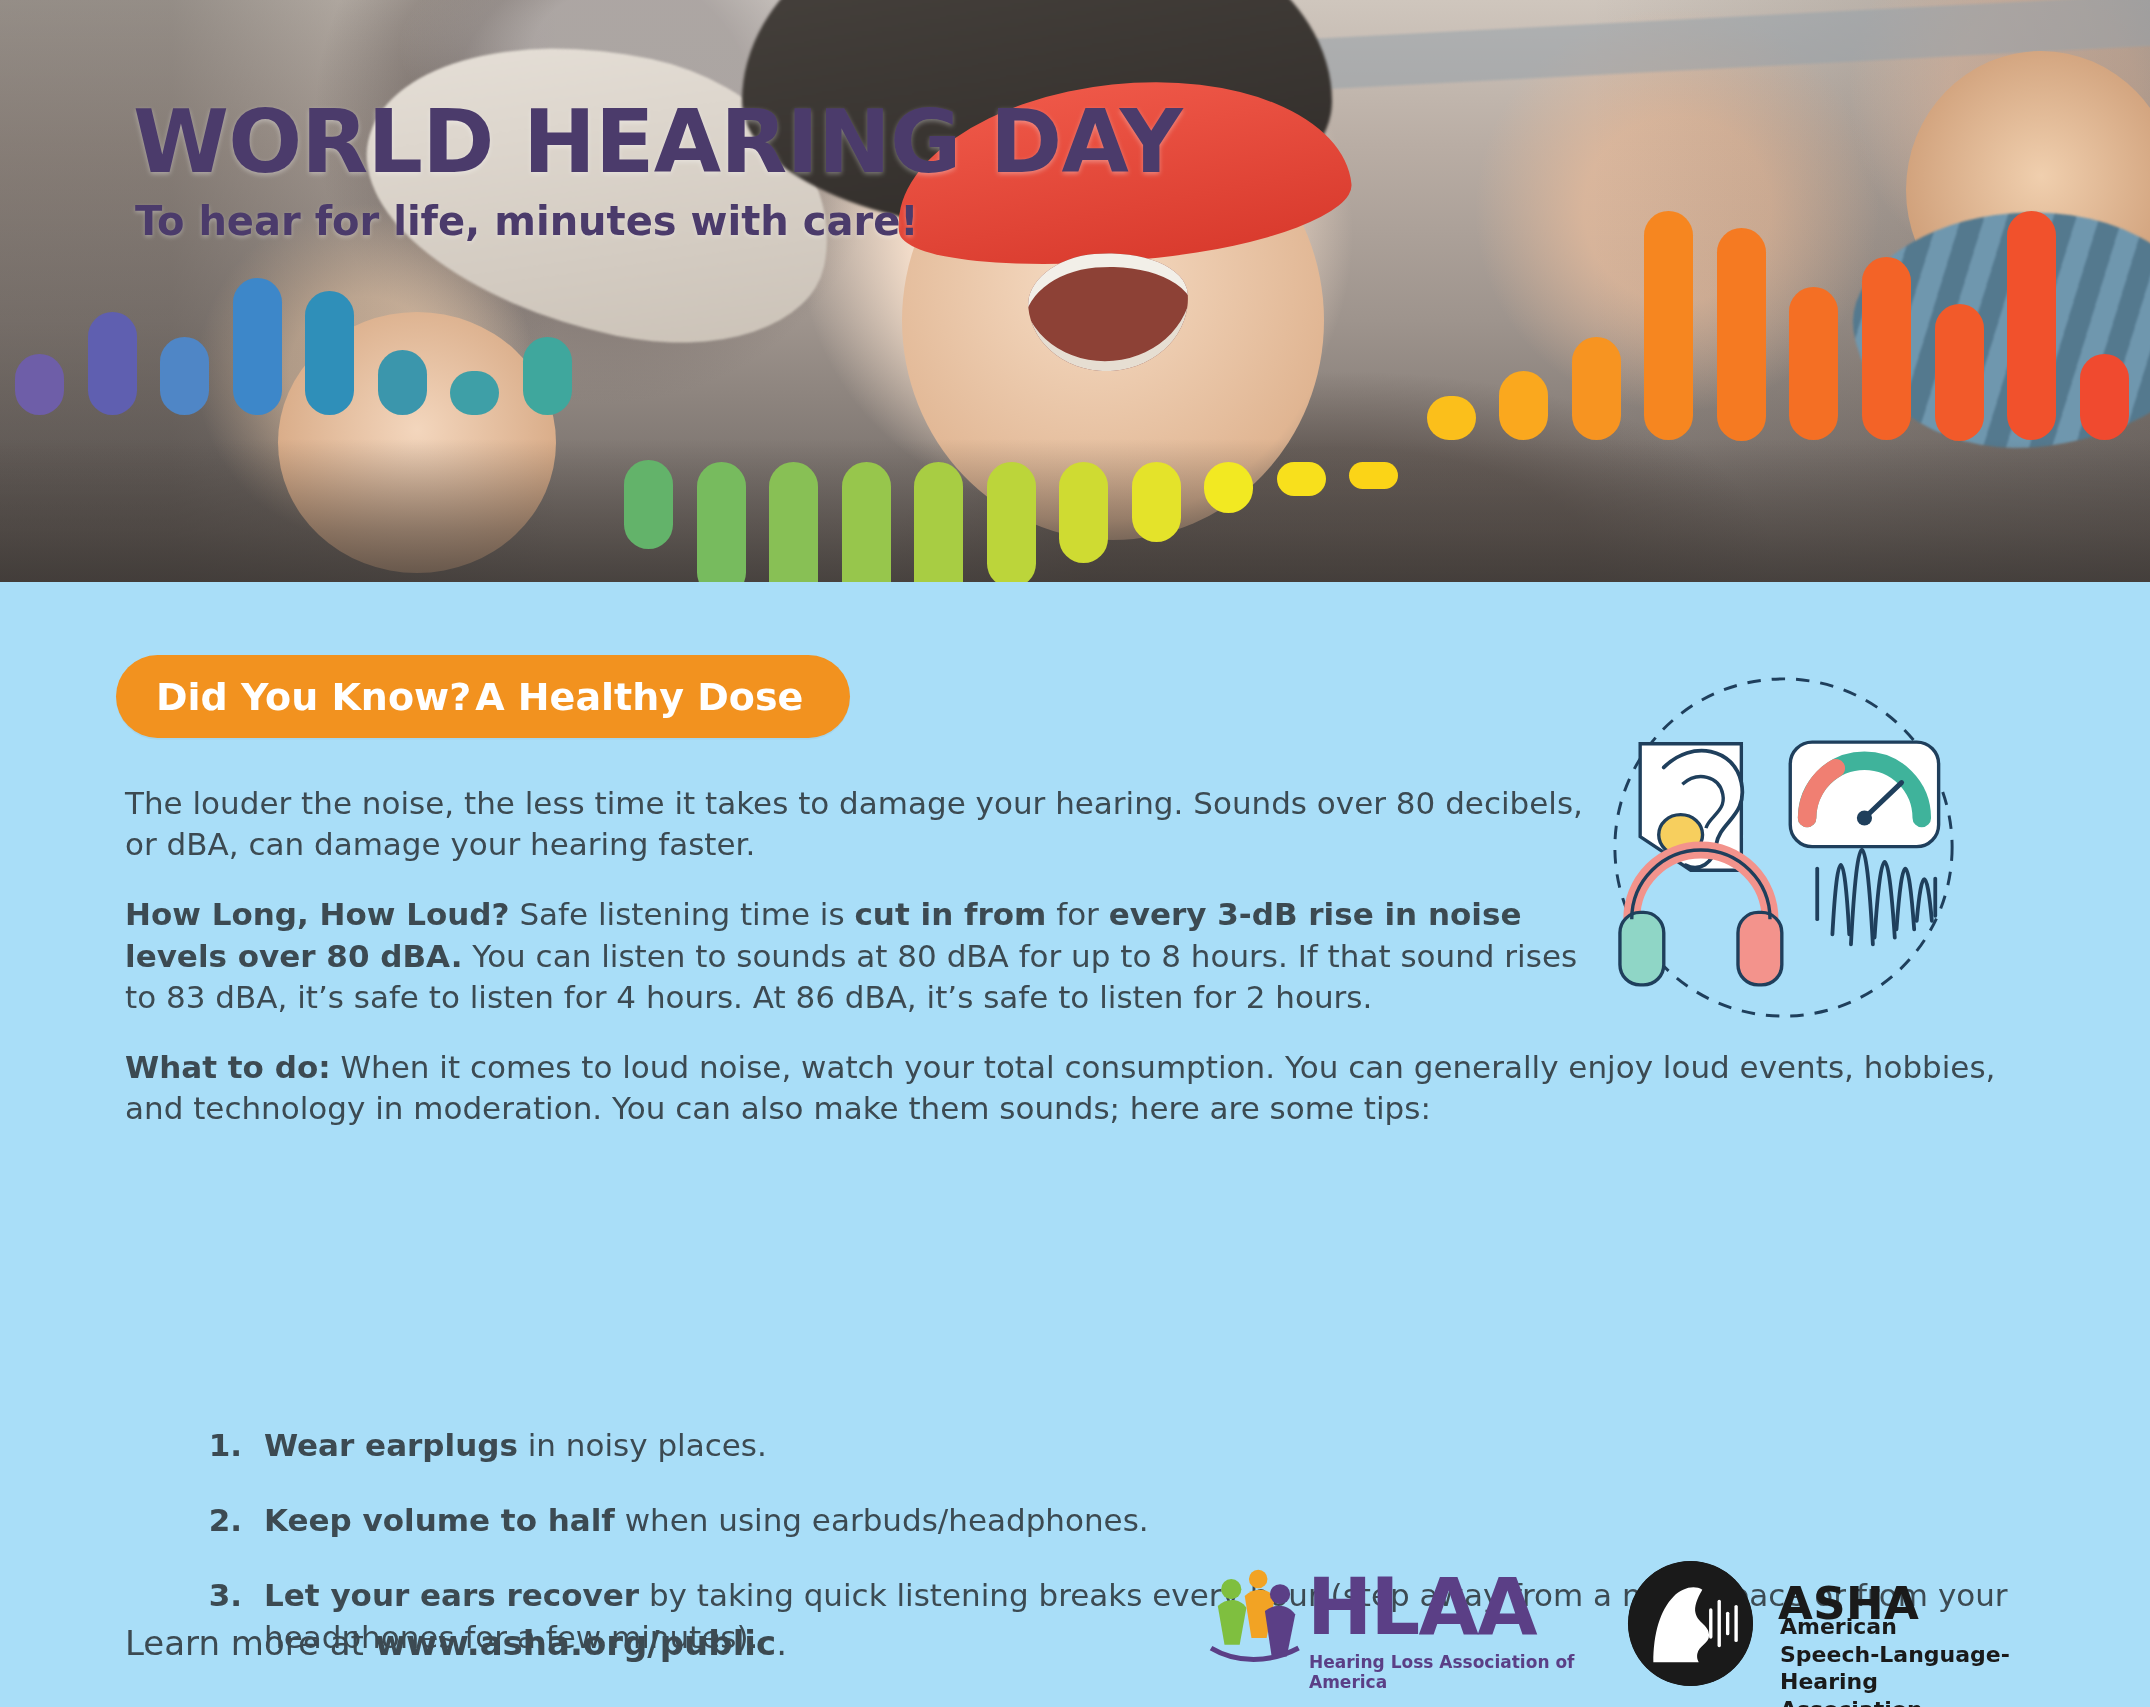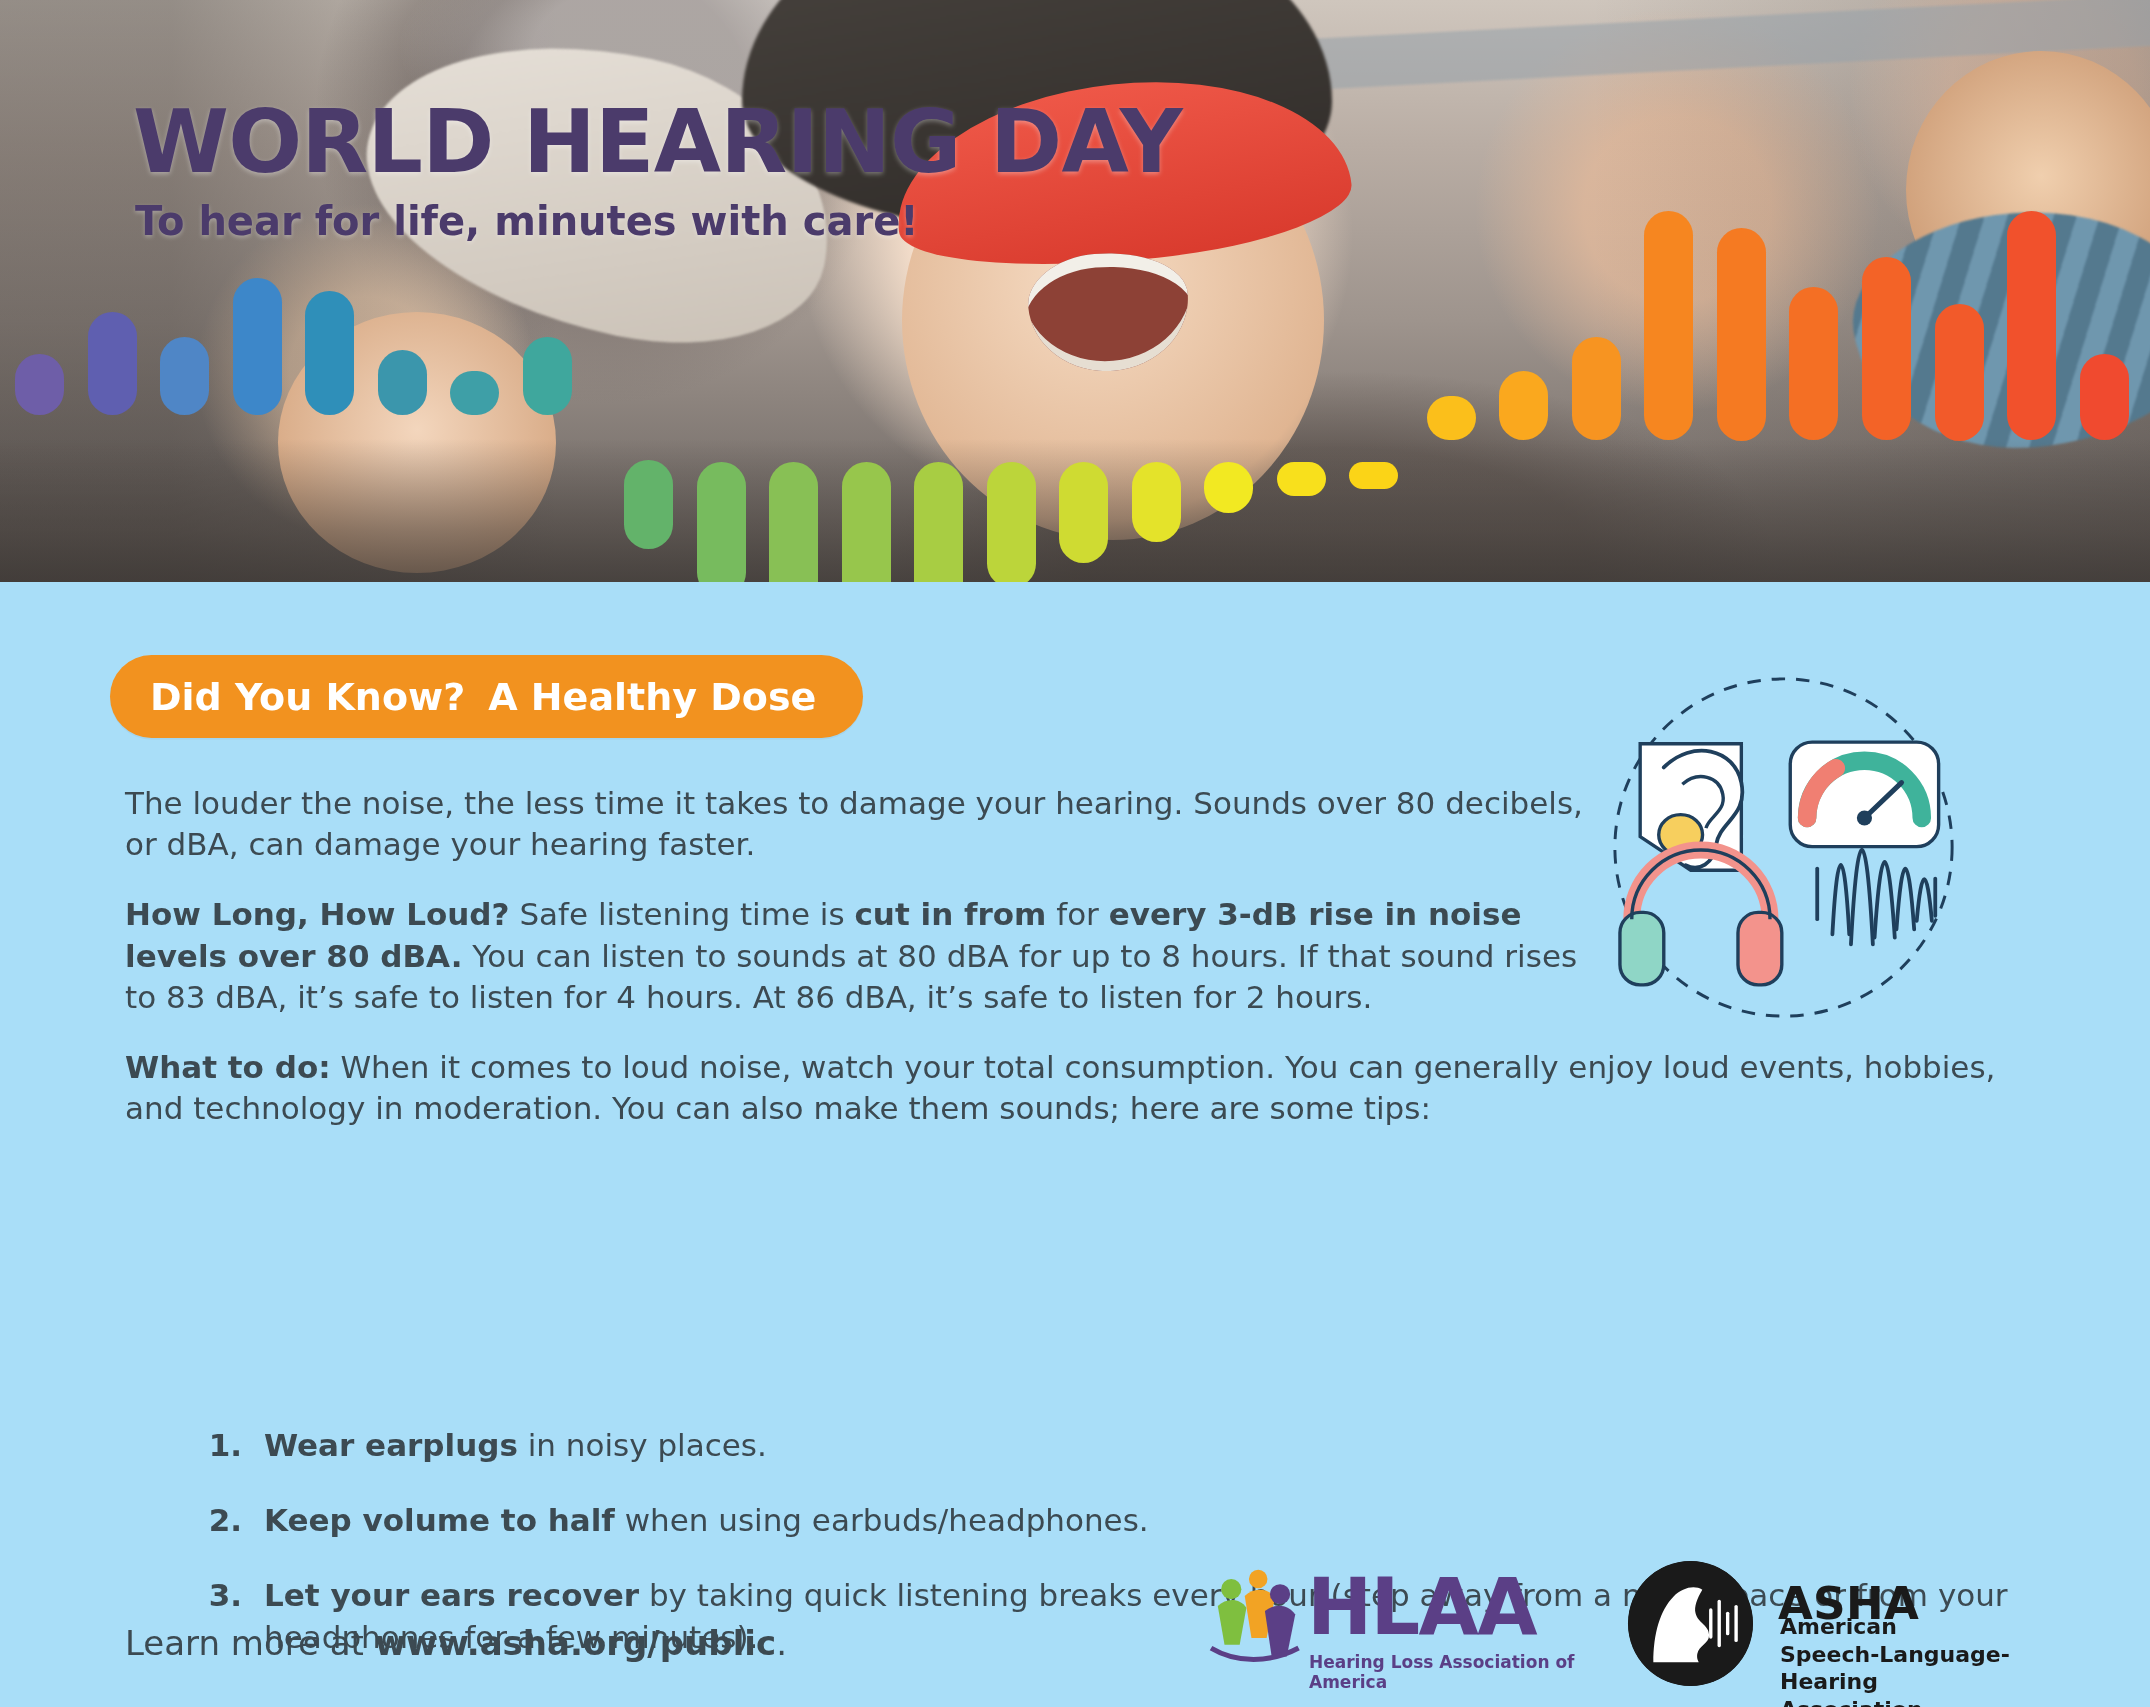--- a/index.html
+++ b/index.html
@@ -135,28 +135,28 @@
   
   .body-area {
     position: absolute;
     top: 582px; left: 0;
     width: 2150px; height: 1126px;
     background: #a9def8;
   }
 
   .pill {
     position: absolute;
-    left: 110px; top: 73px;
+    left: 116px; top: 73px;
     height: 83px;
     padding: 0 47px 0 40px;
     background: #f2921f;
     border-radius: 842px;
     display: flex;
     align-items: center;
-    gap: 23px;
+    gap: 4px;
     color: #ffffff;
     box-shadow: 0 1.7px 0 rgba(0,0,0,0.04);
   }
   .pill .strong { font-size: 38px; font-weight: 800; font-family: "DejaVu Sans", sans-serif; }
   .pill .light  { font-size: 38px; font-weight: 700; font-family: "DejaVu Sans", sans-serif; }
 
   .copy {
     position: absolute;
     left: 125px; top: 201px;
     width: 1518px;

